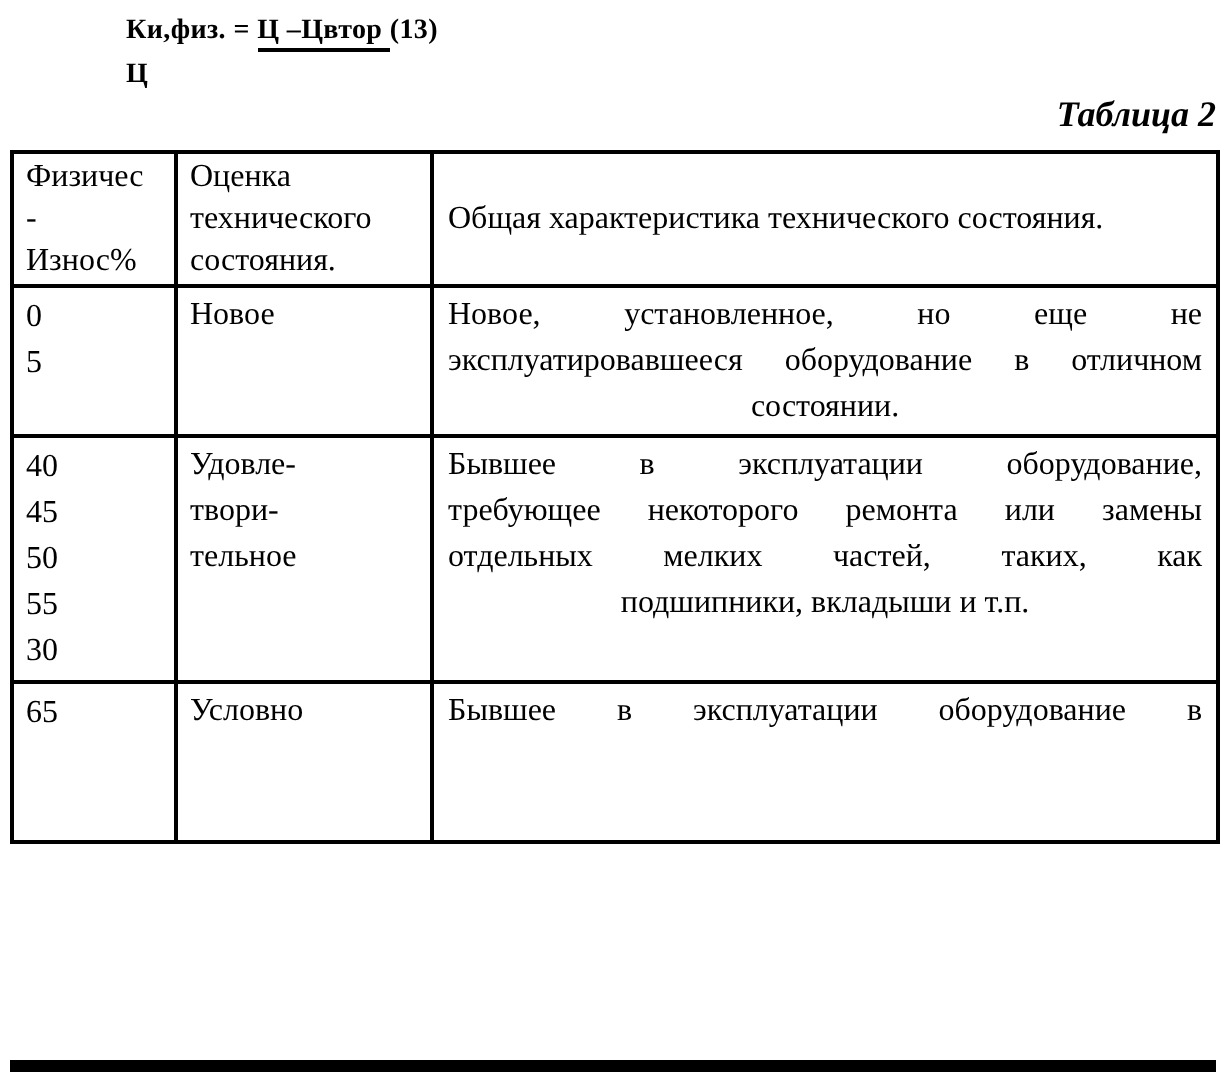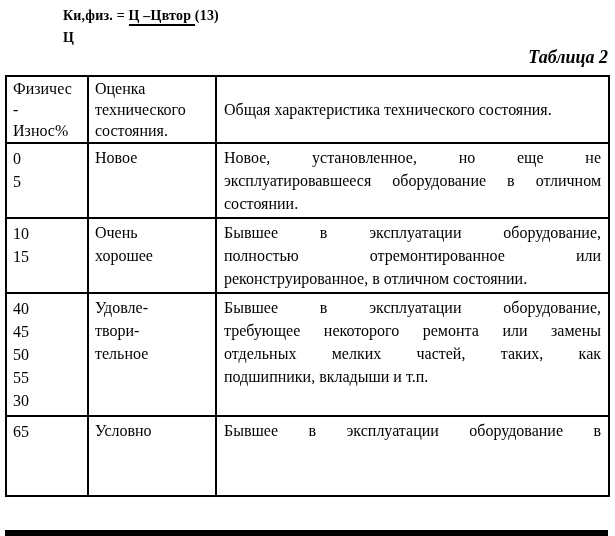--- a/index.html
+++ b/index.html
@@ -28,21 +28,21 @@
     font-size:16px; line-height:23px; font-weight:normal;
     text-align:left; vertical-align:top;
     overflow:hidden;
   }
   table.cond thead th { height:65px; line-height:21px; padding:1px 6px; vertical-align:top; }
   table.cond thead th.desc-h { vertical-align:middle; padding:1px 7px;margin-left:40px; }
   td.wear   { padding:3px 6px; }
   td.rating { vertical-align:middle; padding:2px 6px; }
   td.desc   { padding:2px 7px; }
   .jl  { text-align:justify; text-align-last:justify; text-justify:inter-word; }
-  .jl-last { text-align:left; }
+  .jl-last { text-align:center; }
   tbody tr.r0 td { height:68px; }
   tbody tr.r1 td { height:69px; }
   tbody tr.r2 td { height:90px; }
   tbody tr.r3 td { height:100px; }
   tbody tr.r4 td { height:80px; }
   .bottom-bar {
     position:absolute; left:5px; top:530px; width:603px; height:6px;
     background:#000;
   }
 </style>
@@ -91,35 +91,20 @@
           </td>
           <td class="rating">
             <div>Новое</div>
           </td>
           <td class="desc">
             <div class="jl">Новое, установленное, но еще не</div>
             <div class="jl">эксплуатировавшееся оборудование в отличном</div>
             <div class="jl-last">состоянии.</div>
           </td>
         </tr>
-        <tr class="r1">
-          <td class="wear">
-            <div>10</div>
-            <div>15</div>
-          </td>
-          <td class="rating">
-            <div>Очень</div>
-            <div>хорошее</div>
-          </td>
-          <td class="desc">
-            <div class="jl">Бывшее в эксплуатации оборудование,</div>
-            <div class="jl">полностью отремонтированное или</div>
-            <div class="jl-last">реконструированное, в отличном состоянии.</div>
-          </td>
-        </tr>
         <tr class="r3">
           <td class="wear">
             <div>40</div>
             <div>45</div>
             <div>50</div>
             <div>55</div>
             <div>30</div>
           </td>
           <td class="rating">
             <div>Удовле-</div>

